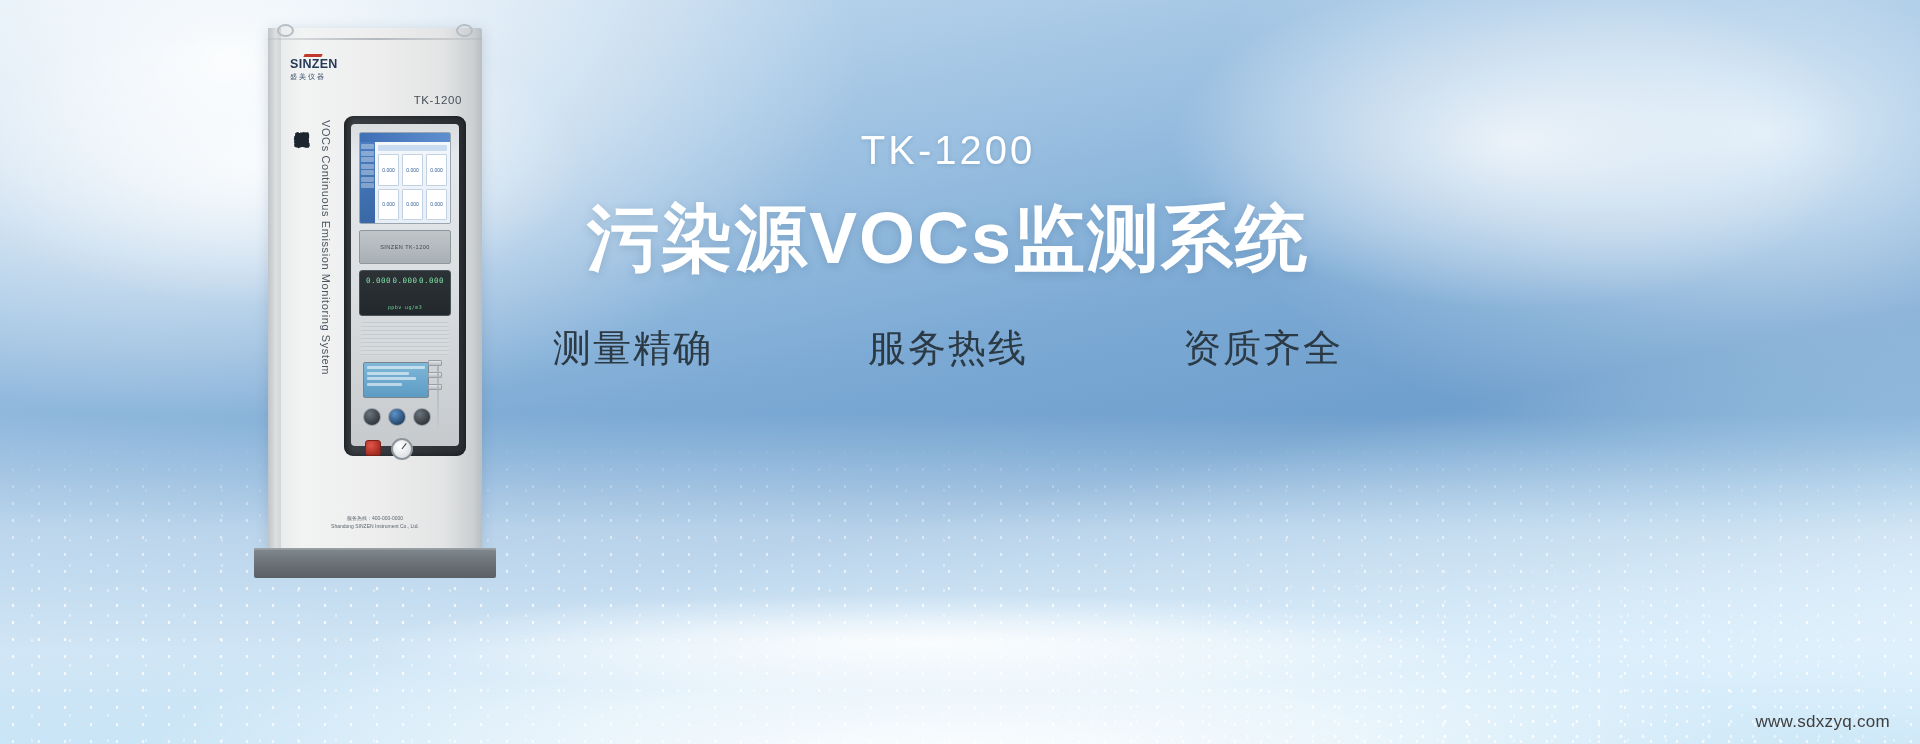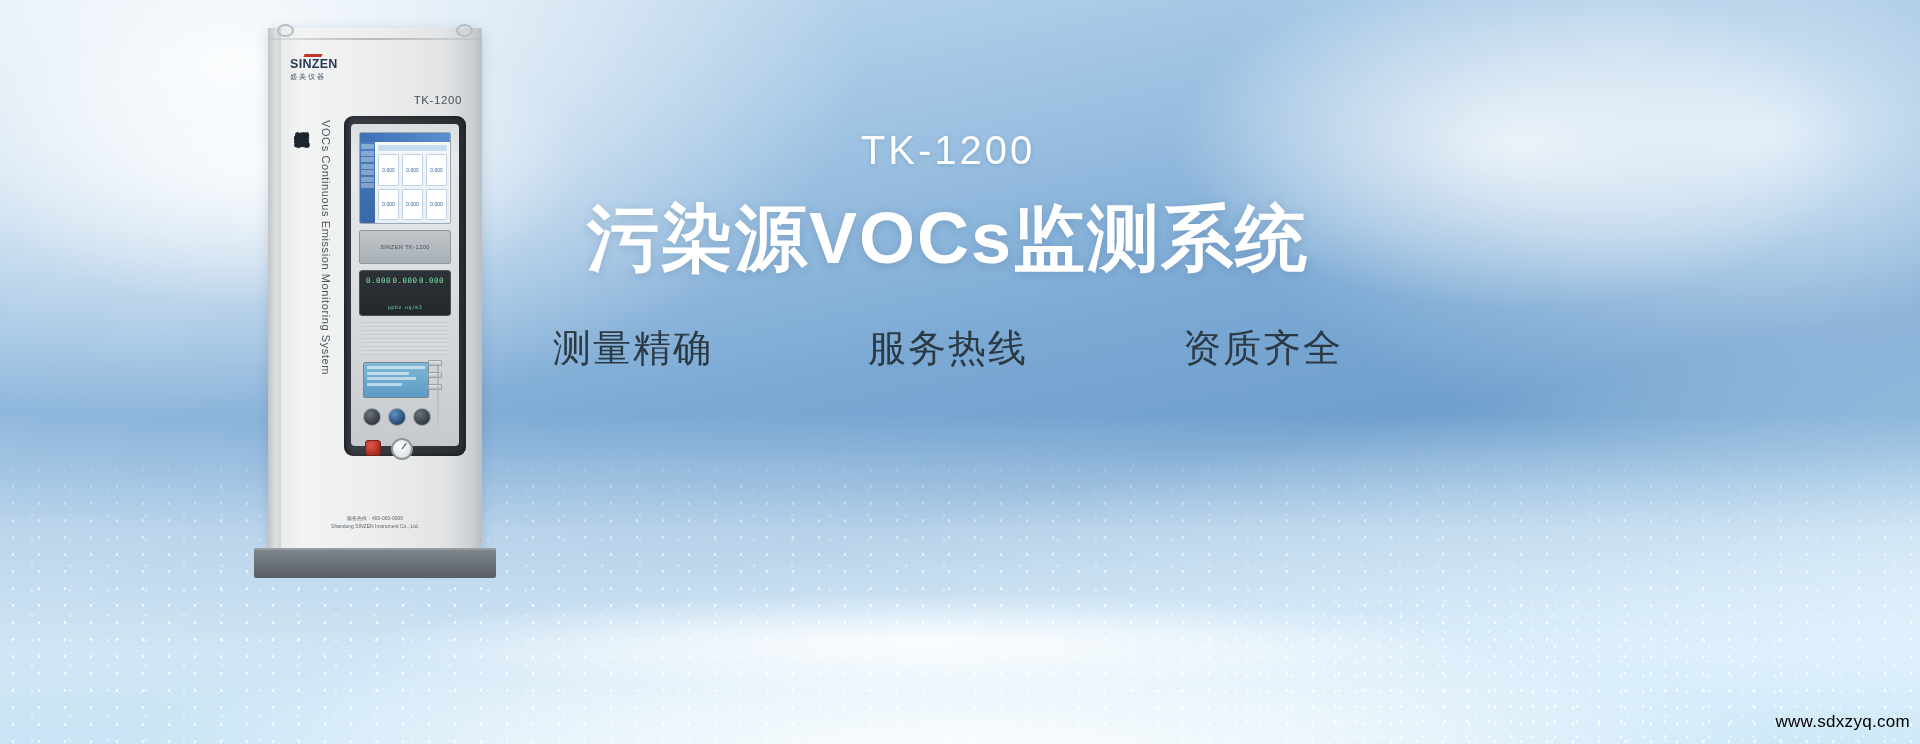--- a/index.html
+++ b/index.html
@@ -99,23 +99,23 @@
     font-size: 38px;
     font-weight: 400;
     color: #2c3a45;
     letter-spacing: 2px;
   }
   .feature-item { white-space: nowrap; }
 
   
   .watermark {
     position: absolute;
-    right: 10px; bottom: 12px;
+    right: 30px; bottom: 12px;
     font-size: 17px;
-    color: #000000;
+    color: #404040;
     letter-spacing: 0.3px;
     z-index: 9;
   }
 
   
   .cabinet-wrap {
     position: absolute;
     left: 268px; top: 28px;
     width: 214px; height: 524px;
     z-index: 5;

